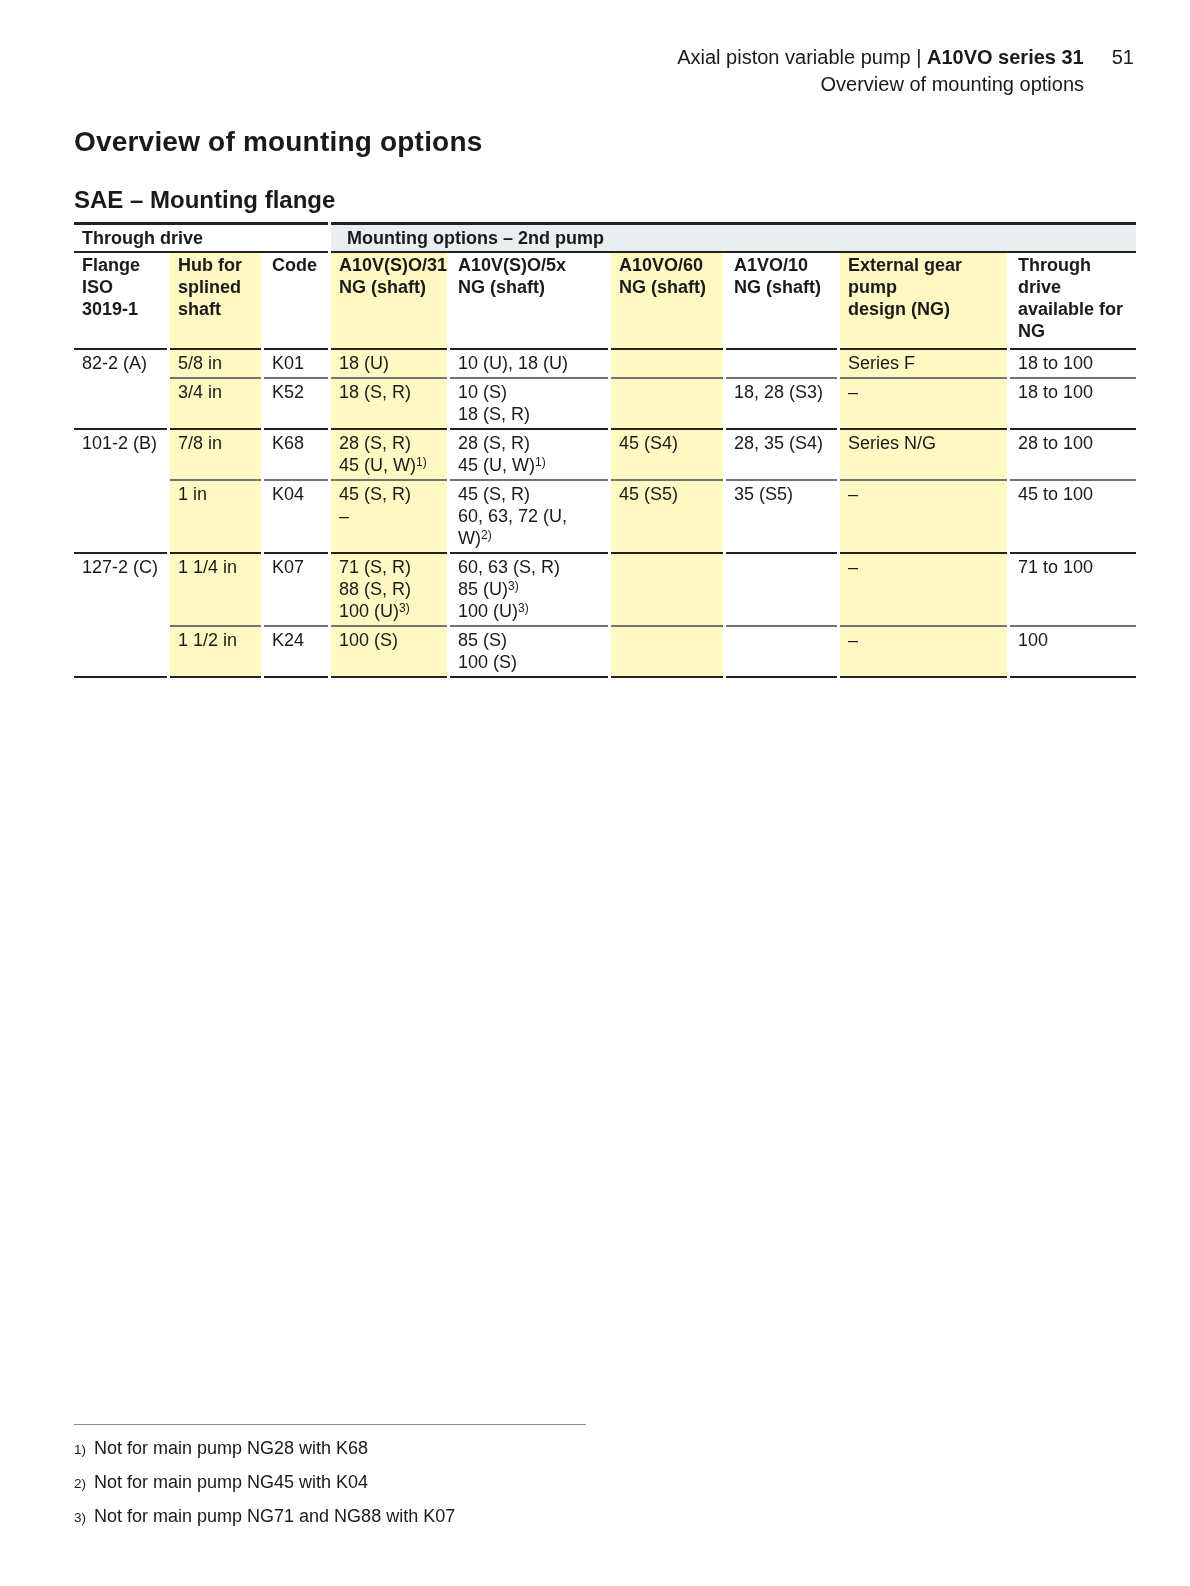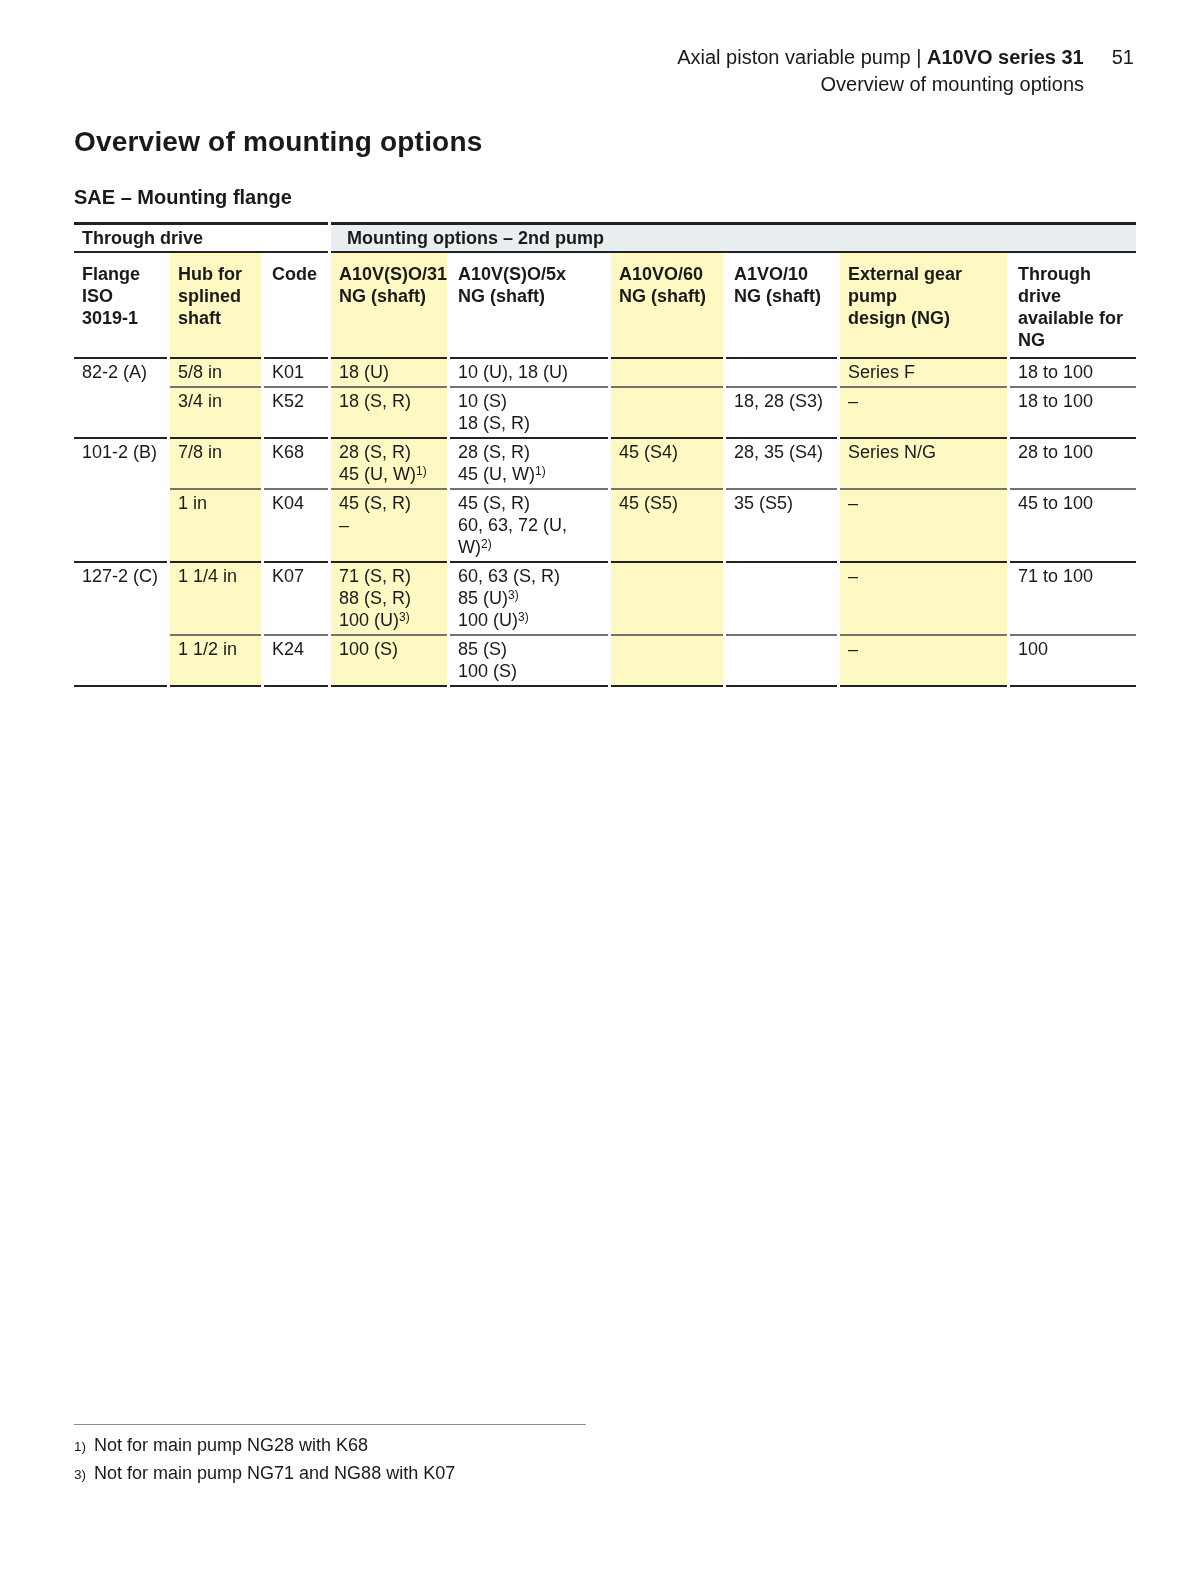--- a/index.html
+++ b/index.html
@@ -33,21 +33,21 @@
     top: 126px;
     left: 74px;
     font-size: 28px;
     font-weight: 700;
     letter-spacing: 0.2px;
   }
   .table-title {
     position: absolute;
     top: 186px;
     left: 74px;
-    font-size: 20px;
+    font-size: 24px;
     font-weight: 700;
   }
 
   table.mounting {
     position: absolute;
     top: 222px;
     left: 71px;
     width: 1068px;
     border-collapse: separate;
     border-spacing: 3px 0;
@@ -69,21 +69,21 @@
     border-top: 3px solid #222222;
     border-bottom: 2px solid #222222;
     padding-top: 2px;
     padding-bottom: 2px;
   }
   tr.group-row th.shaded { background: #e9eef1; padding-left: 16px; }
 
   
   tr.colhead-row th {
     border-bottom: 2px solid #222222;
-    padding-top: 10px;
+    padding-top: 1px;
     padding-bottom: 6px;
   }
 
   td.shaded, th.shaded { background: #fef9c3; }
 
   tr.sub-start td { border-top: 2px solid #737373; }
   tr.group-start td { border-top: 2px solid #222222; }
   tr.last-row td, td.bottom-edge { border-bottom: 2px solid #222222; }
 
   sup.fn {
@@ -97,21 +97,21 @@
     top: 1424px;
     left: 74px;
     width: 560px;
     font-size: 18px;
   }
   .footnotes .rule {
     width: 512px;
     border-top: 1px solid #8a8a8a;
     margin-bottom: 7px;
   }
-  .footnote-line { line-height: 26px; white-space: nowrap; }
+  .footnote-line { line-height: 33px; white-space: nowrap; }
   .footnote-line .mark {
     display: inline-block;
     width: 20px;
     font-size: 13.5px;
   }
 
   .page-footer {
     position: absolute;
     top: 1532px;
     right: 56px;
@@ -292,17 +292,18 @@
       <td></td>
       <td class="shaded">–</td>
       <td>100</td>
     </tr>
   </tbody>
     </table>
 
   <div class="footnotes">
     <div class="rule"></div>
     <div class="footnote-line"><span class="mark">1)</span><span>Not for main pump NG28 with K68</span></div>
+    <div class="footnote-line"><span class="mark">2)</span><span>Not for main pump NG45 with K04</span></div>
     <div class="footnote-line"><span class="mark">3)</span><span>Not for main pump NG71 and NG88 with K07</span></div>
   </div>
 
 
 </div>
 
 </body></html>

